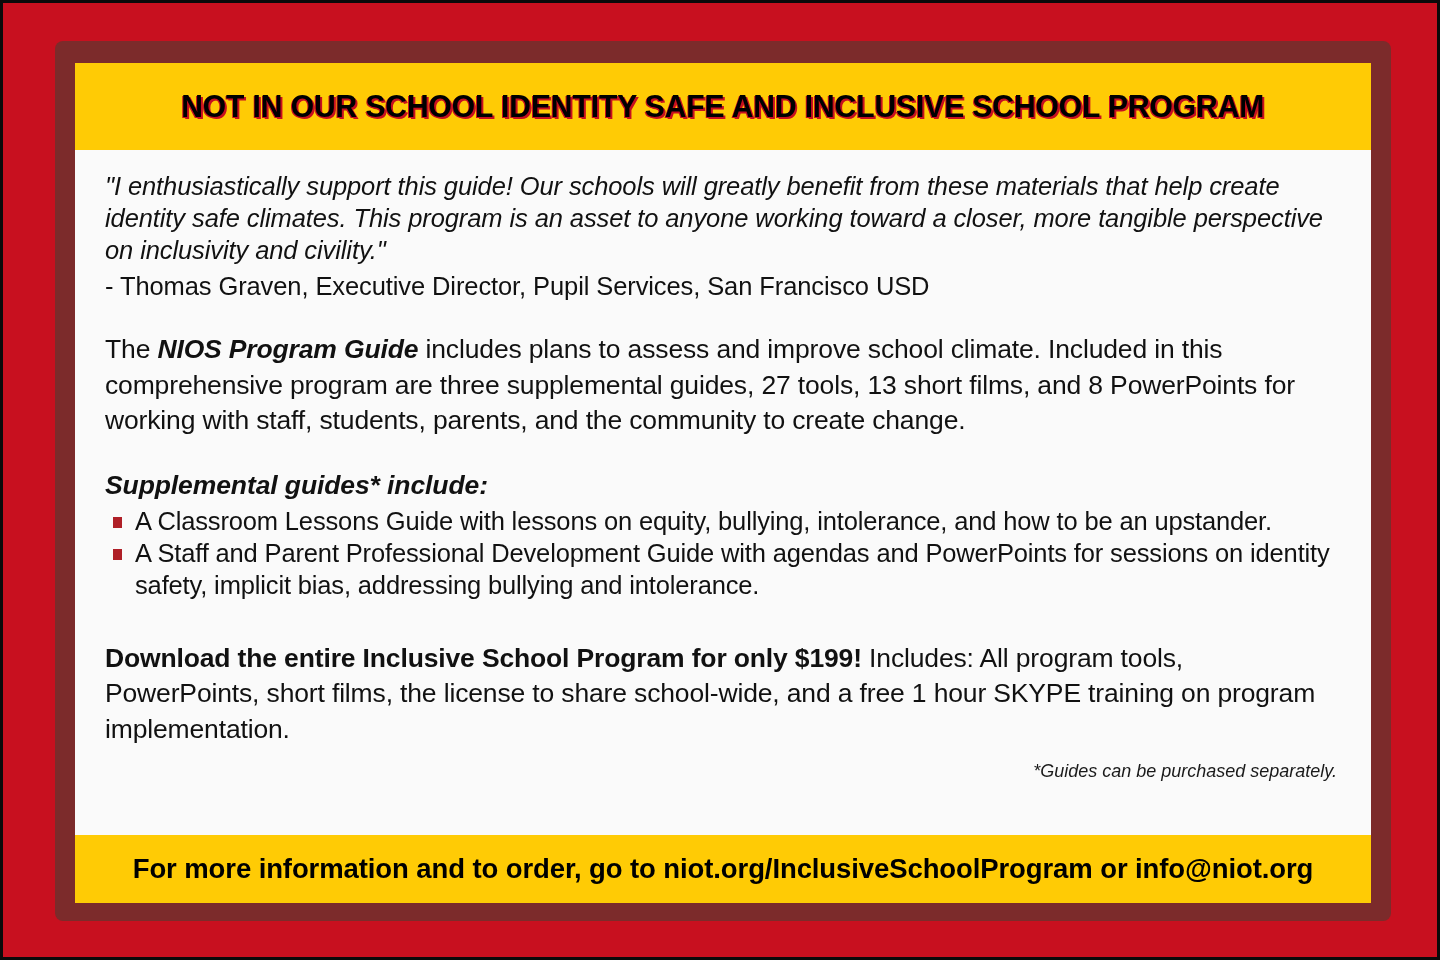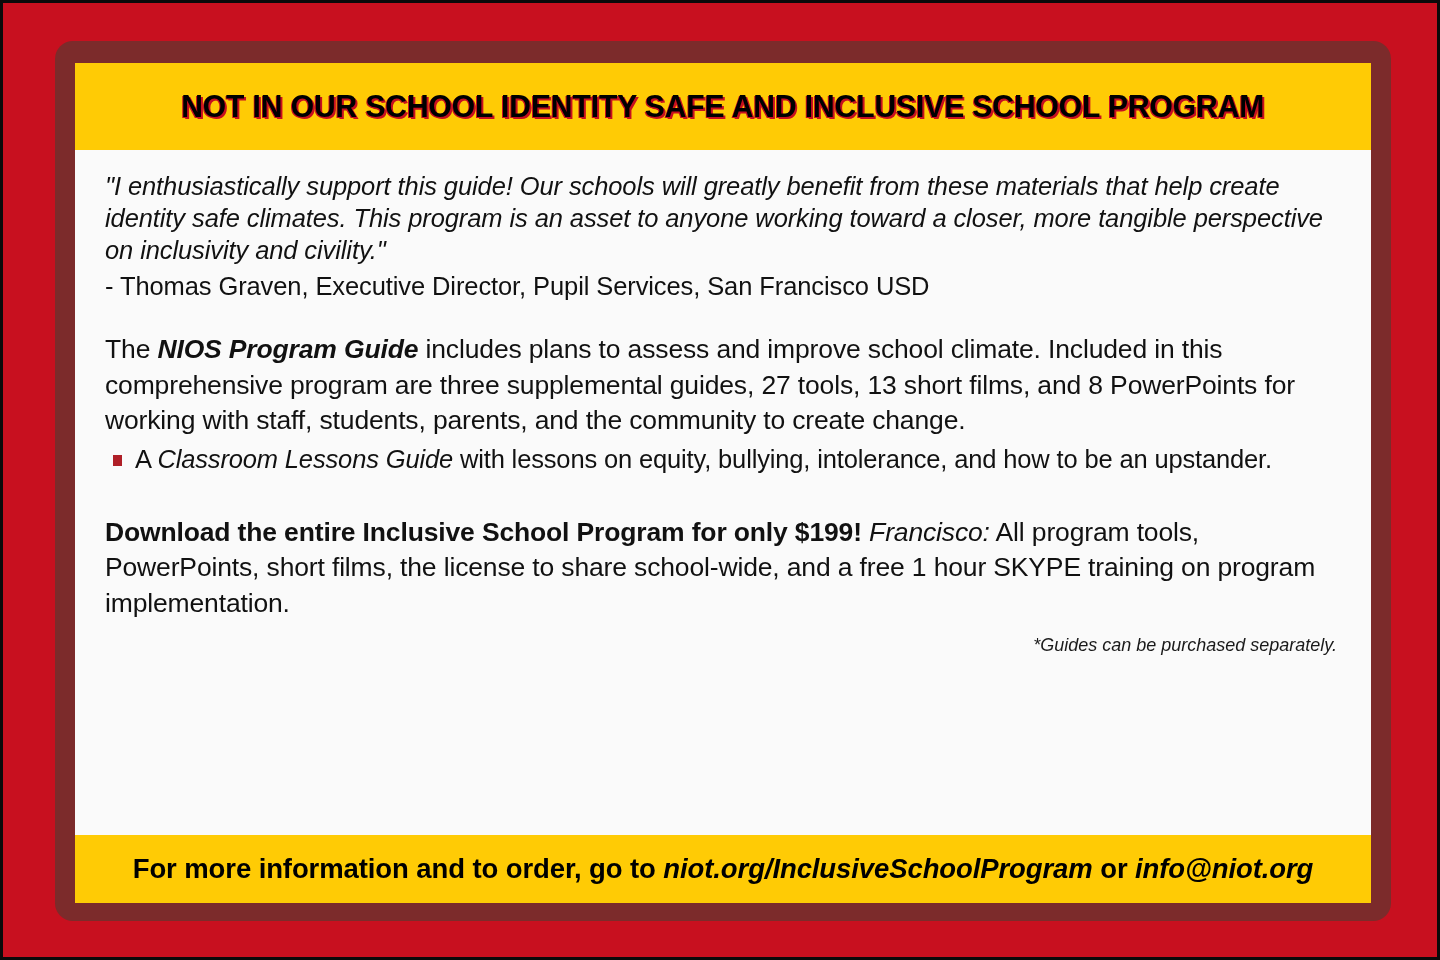--- a/index.html
+++ b/index.html
@@ -27,21 +27,21 @@
 
   
   #poster-frame {
     position: absolute;
     left: 52px;
     top: 38px;
     width: 1336px;
     height: 880px;
     box-sizing: border-box;
     background: #7C2B2B;
-    border-radius: 18px;
+    border-radius: 8px;
   }
 
   
   #poster-card {
     position: absolute;
     left: 20px;
     top: 22px;
     width: 1296px;
     height: 840px;
     box-sizing: border-box;
@@ -103,21 +103,21 @@
   }
 
   .para {
     font-size: 26.5px;
     line-height: 35.5px;
     letter-spacing: -0.15px;
   }
   #intro-para { margin-top: 30px; }
 
   .b  { font-weight: bold; margin-top: 20px; }
-  .i  { font-style: italic; }
+  .i  { }
   .bi { font-weight: bold; font-style: italic; margin-top: 28px; }
 
   #guides-heading {
     margin-top: 30px;
     font-size: 26.5px;
     line-height: 32px;
     font-weight: bold;
     font-style: italic;
     letter-spacing: -0.1px;
   }
@@ -189,26 +189,28 @@
 
       <div id="body-area">
 
         <div class="quote-block">
           <span>"I enthusiastically support this guide! Our schools will greatly benefit from these materials that help create identity safe climates. This program is an asset to anyone working toward a closer, more tangible perspective on inclusivity and civility."</span>
         </div>
         <div class="attribution">- Thomas Graven, Executive Director, Pupil Services, San Francisco USD</div>
 
         <div class="para" id="intro-para"><span>The </span><span class="bi">NIOS Program Guide</span><span> includes plans to assess and improve school climate. Included in this comprehensive program are three supplemental guides, 27 tools, 13 short films, and 8 PowerPoints for working with staff, students, parents, and the community to create change.</span></div>
 
+        <div id="guides-heading">Supplemental guides* include:</div>
 
         <ul id="guides-list">
           <li><span class="bullet-sq"></span><span>A </span><span class="i">Classroom Lessons Guide</span><span> with lessons on equity, bullying, intolerance, and how to be an upstander.</span></li>
+          <li><span class="bullet-sq"></span><span>A </span><span class="i">Staff and Parent Professional Development Guide</span><span> with agendas and PowerPoints for sessions on identity safety, implicit bias, addressing bullying and intolerance.</span></li>
         </ul>
 
-        <div class="para" id="download-para"><span class="b">Download the entire Inclusive School Program for only $199!</span><span> </span><span class="i">Francisco:</span><span> All program tools, PowerPoints, short films, the license to share school-wide, and a free 1 hour SKYPE training on program implementation.</span></div>
+        <div class="para" id="download-para"><span class="b">Download the entire Inclusive School Program for only $199!</span><span> </span><span class="i">Includes:</span><span> All program tools, PowerPoints, short films, the license to share school-wide, and a free 1 hour SKYPE training on program implementation.</span></div>
 
         <div id="footnote">*Guides can be purchased separately.</div>
 
       </div>
 
       <div id="footer-band">
         <div id="footer-text"><span>For more information and to order, go to </span><span class="i">niot.org/InclusiveSchoolProgram</span><span> or </span><span class="i">info@niot.org</span></div>
       </div>
 
     </div>

